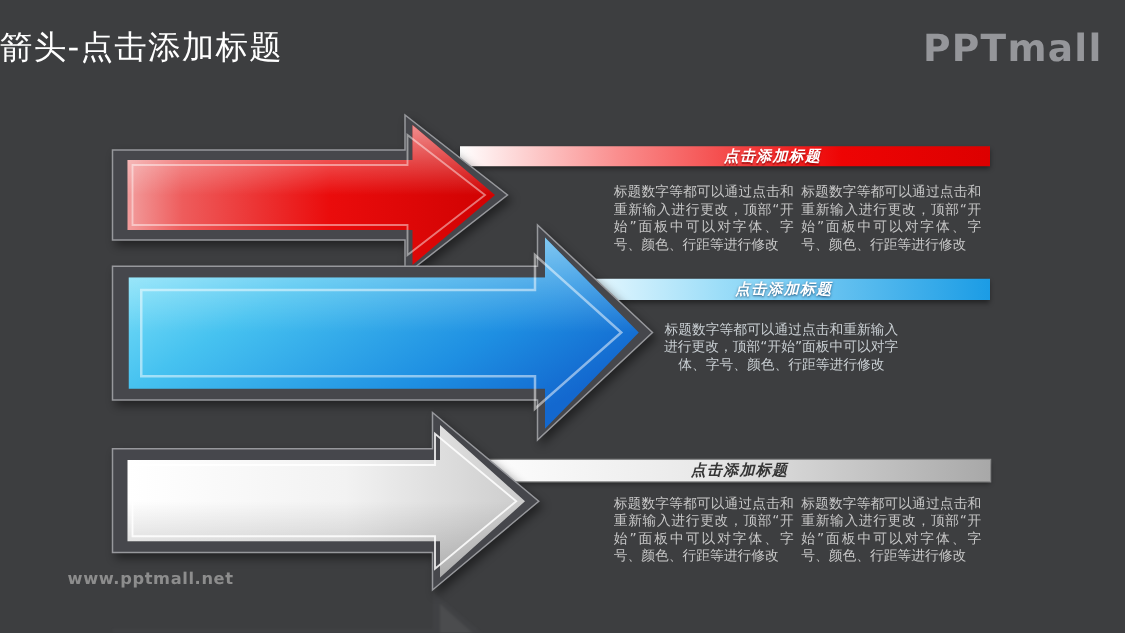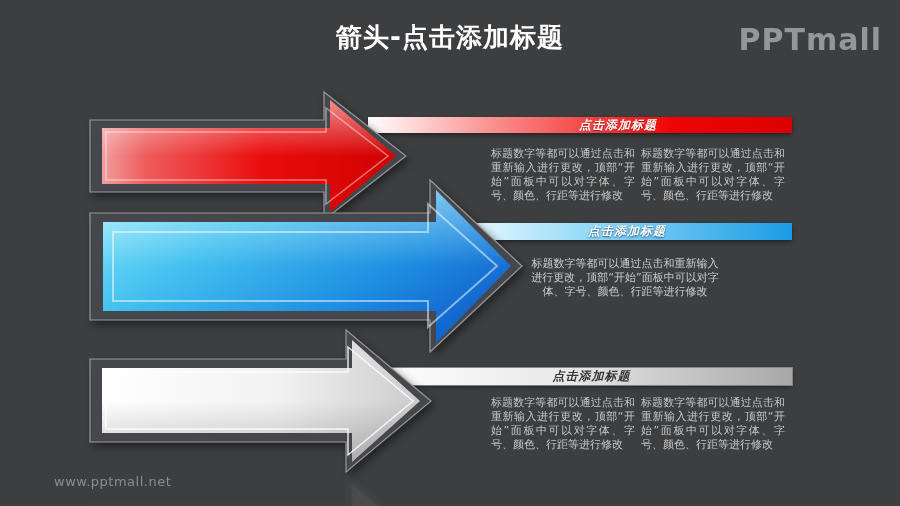--- a/index.html
+++ b/index.html
@@ -6,30 +6,30 @@
   body{
     width:900px;height:506px;overflow:hidden;position:relative;
     background:var(--bg,#3d3e40);
     font-family:"DejaVu Sans","Liberation Sans",sans-serif;
   }
   .slide{position:absolute;inset:0;}
 
   
   .title{
     position:absolute;top:20px;left:0;width:900px;height:34px;
-    margin:0;text-align:center;font-size:26px;font-weight:bold;color:#ffffff;
+    margin:0;font-size:26px;font-weight:normal;color:#ffffff;
     letter-spacing:1px;
   }
   .logo{
     position:absolute;top:22px;right:18px;height:32px;
     font-size:30px;font-weight:bold;color:#95969a;letter-spacing:1px;
   }
   .watermark{
-    position:absolute;left:54px;top:474px;
-    font-size:13px;color:#8d8d8d;letter-spacing:.5px;
+    position:absolute;left:54px;top:456px;
+    font-size:13px;color:#8d8d8d;letter-spacing:.5px;font-weight:bold;
   }
 
   
   .bar{
     position:absolute;z-index:1;display:flex;align-items:center;justify-content:center;
     font-size:12px;font-weight:bold;letter-spacing:1px;
     box-shadow:0 2px 4px rgba(0,0,0,.45);
     font-style:italic;
   }
   .bar-red{

